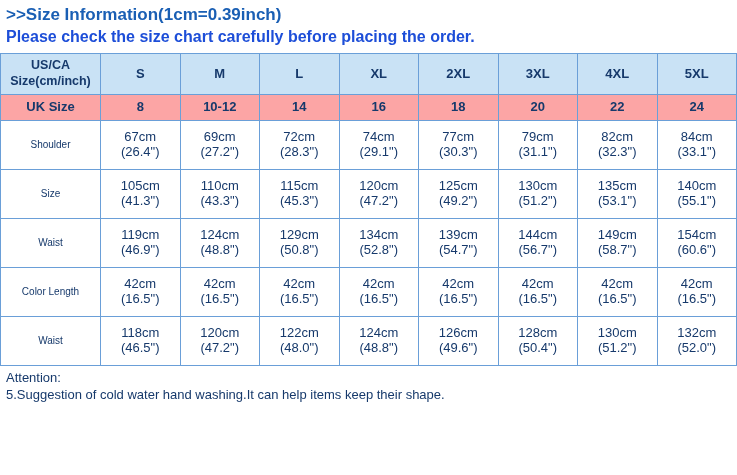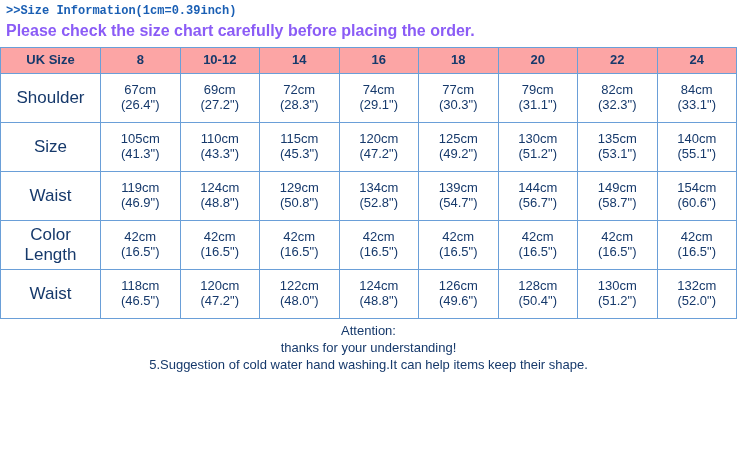--- a/index.html
+++ b/index.html
@@ -12,32 +12,31 @@
   }
   .page {
     width: 737px;
     height: 475px;
     position: relative;
     box-sizing: border-box;
     background: #ffffff;
     overflow: hidden;
   }
   .heading-1 {
-    font-size: 12px;
+    font-size: 17px;
     font-weight: bold;
     color: #1a5fb4;
     padding: 4px 15px 1px 6px;
     line-height: 1.25;
     white-space: nowrap;
-    font-family: Liberation Mono, monospace;
   }
   .heading-2 {
     font-size: 16px;
     font-weight: bold;
-    color: #8b5cf6;
+    color: #1d4ed8;
     padding: 1px 6px 5px 6px;
     line-height: 1.3;
     white-space: nowrap;
   }
   table.size-chart {
     border-collapse: collapse;
     width: 737px;
     table-layout: fixed;
   }
   table.size-chart td {
@@ -67,50 +66,63 @@
     font-weight: bold;
     height: 21px;
     font-size: 13.5px;
   }
   .data-row td {
     background: #ffffff;
     height: 44px;
     font-size: 13px;
   }
   .data-row td.label-cell {
-    font-size: 17px;
+    font-size: 10px;
     color: #16396b;
   }
   .cell-main {
     display: block;
   }
   .cell-sub {
     display: block;
   }
   .attention {
     padding: 3px 6px 0 6px;
     font-size: 13px;
     color: #16396b;
     line-height: 1.33;
   }
   .attention div {
     white-space: nowrap;
-    text-align: center;
   }
 </style>
 </head>
 <body>
 
 <div class="page">
 
   <div class="heading-1">&gt;&gt;Size Information(1cm=0.39inch)</div>
   <div class="heading-2">Please check the size chart carefully before placing the order.</div>
 
   <table class="size-chart">
     <tbody>
+      <tr class="hdr-row">
+        <td class="col-head">
+          <span class="cell-main">US/CA</span>
+          <span class="cell-sub">Size(cm/inch)</span>
+        </td>
+        <td>S</td>
+        <td>M</td>
+        <td>L</td>
+        <td>XL</td>
+        <td>2XL</td>
+        <td>3XL</td>
+        <td>4XL</td>
+        <td>5XL</td>
+      </tr>
       <tr class="sub-row">
         <td class="col-head">UK Size</td>
         <td>8</td>
         <td>10-12</td>
         <td>14</td>
         <td>16</td>
         <td>18</td>
         <td>20</td>
         <td>22</td>
         <td>24</td>
@@ -293,17 +305,16 @@
         <td>
             <span class="cell-main">132cm</span>
             <span class="cell-sub">(52.0")</span>
           </td>
       </tr>
     </tbody>
   </table>
 
   <div class="attention">
     <div>Attention:</div>
-    <div>thanks for your understanding!</div>
     <div>5.Suggestion of cold water hand washing.It can help items keep their shape.</div>
   </div>
 
 </div>
 
 </body></html>

